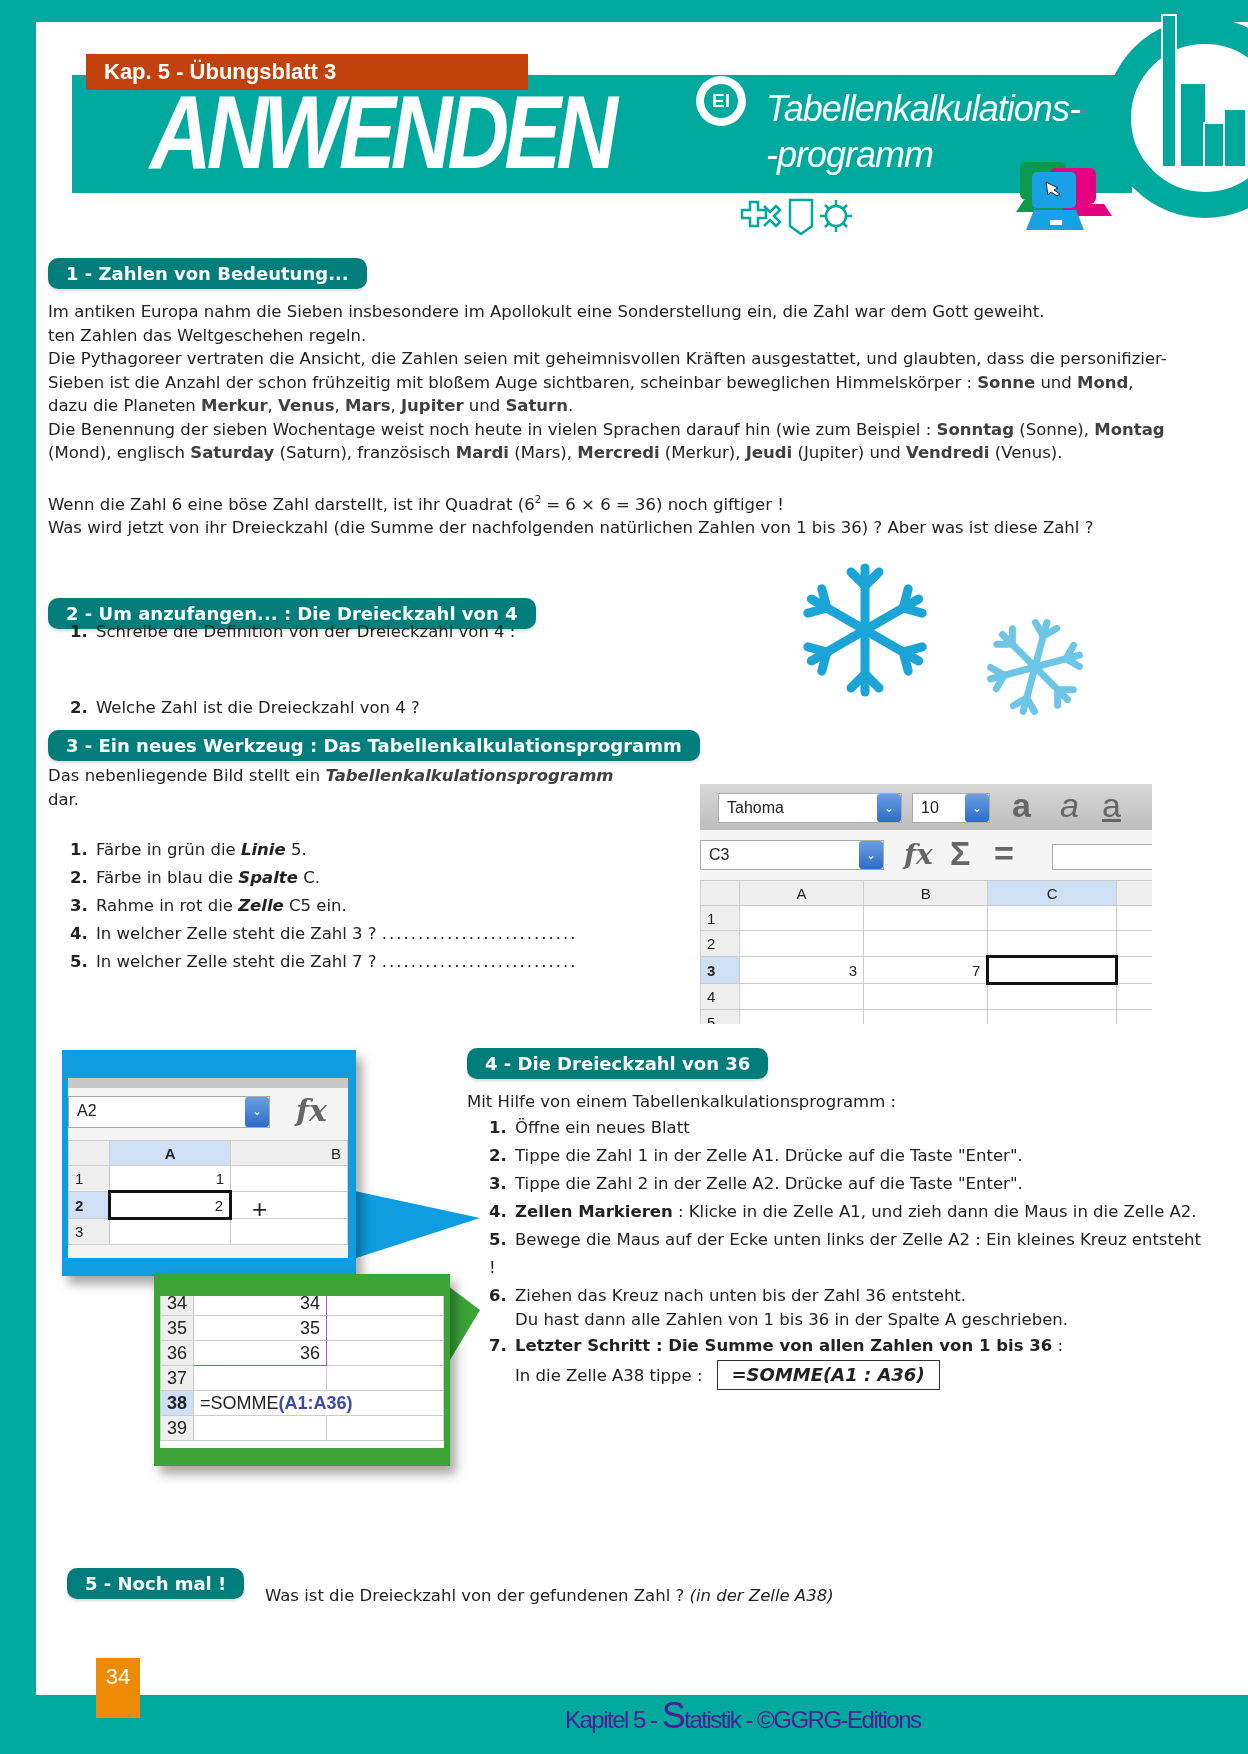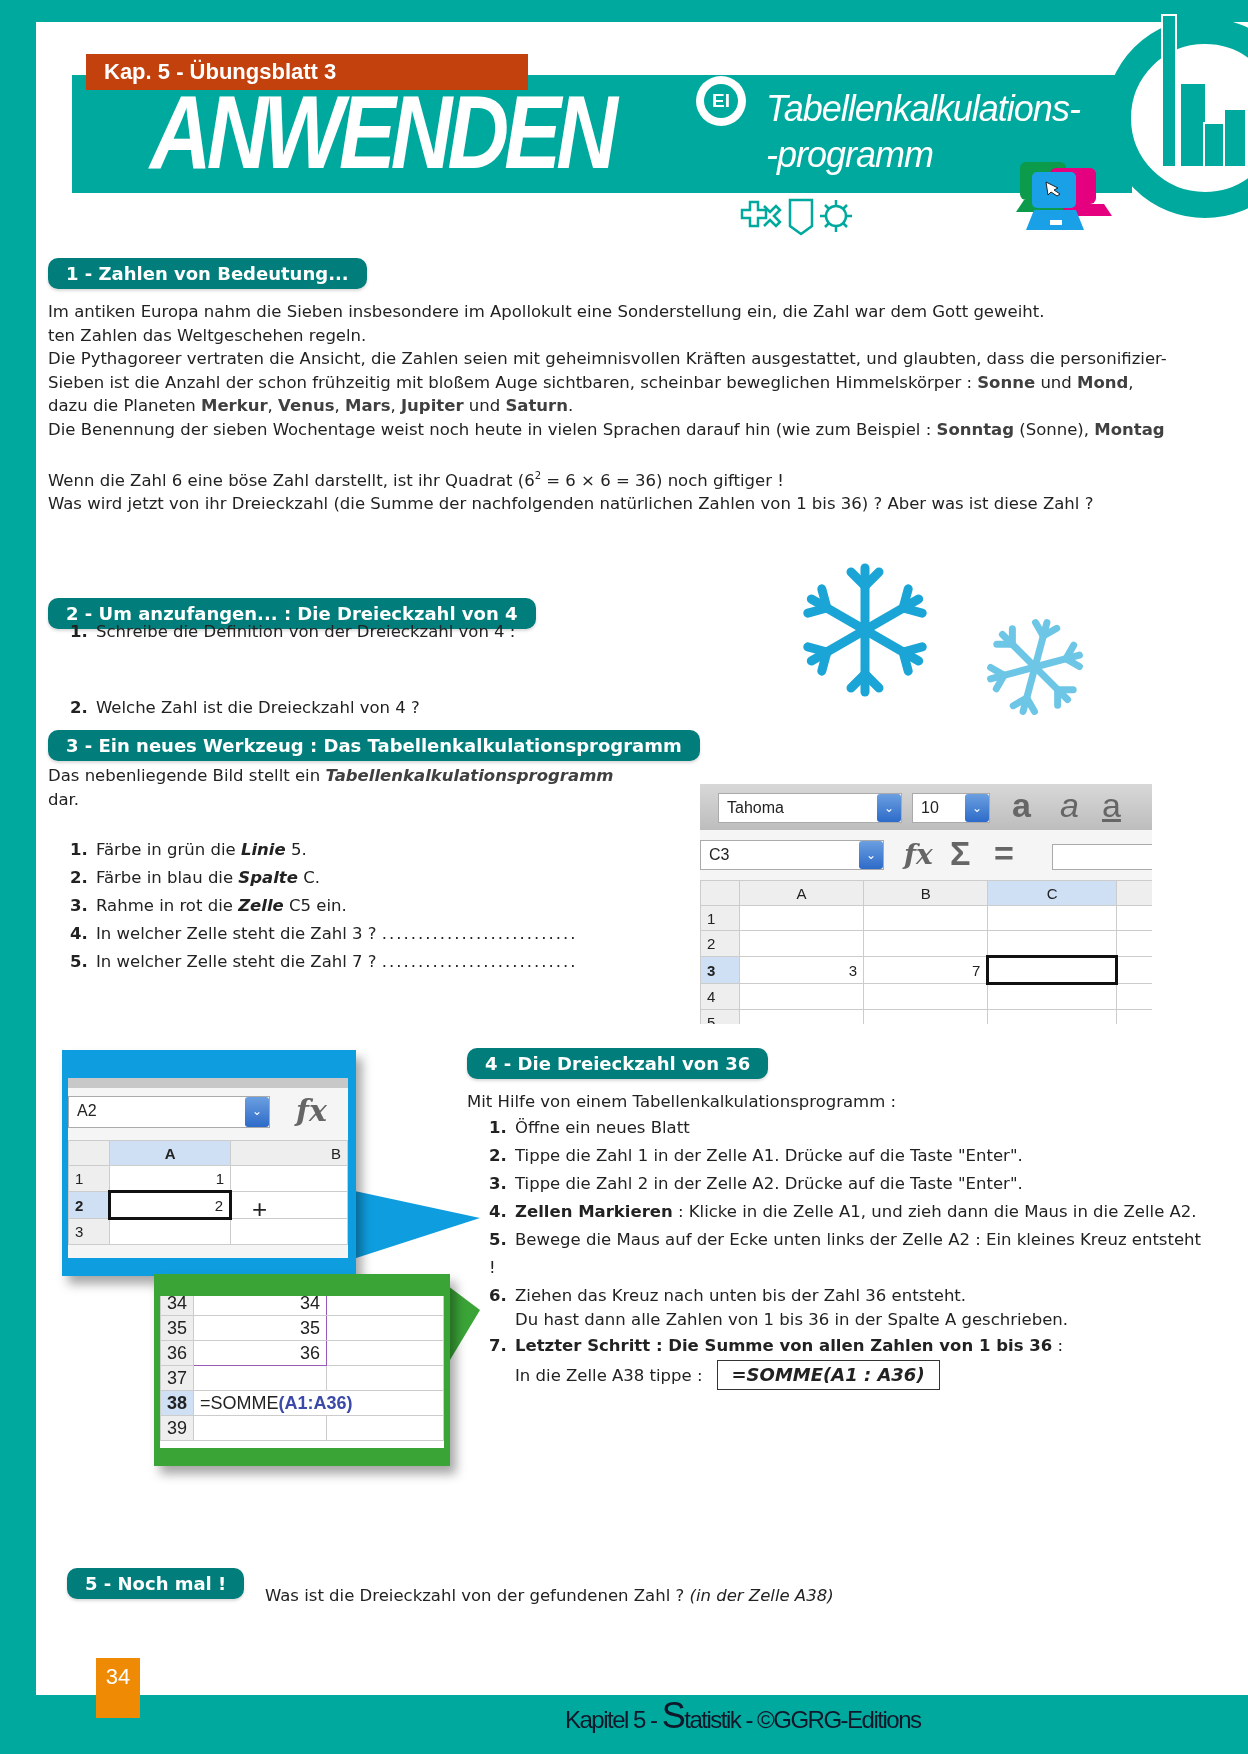--- a/index.html
+++ b/index.html
@@ -32,21 +32,21 @@
   .fmt { position:absolute; color:#666; font-weight:bold; font-size:34px; line-height:34px; }
   .grid { position:absolute; border-collapse:collapse; background:#fff; font-size:15px; }
   .grid td, .grid th { border:1px solid #ccc; padding:0 6px; height:24px; }
   .grid th { background:#eee; font-weight:normal; text-align:center; }
   .grid td.rn { background:#eee; text-align:left; width:20px; }
   .grid td.num { text-align:right; }
   
   .callout-blue { position:absolute; left:62px; top:1050px; width:294px; height:226px; background:#0e9ee0; box-shadow:6px 8px 10px rgba(0,0,0,0.35); }
   .callout-green { position:absolute; left:154px; top:1274px; width:296px; height:192px; background:#3ba437; box-shadow:6px 8px 10px rgba(0,0,0,0.35); }
   .formula-box { display:inline-block; border:1.5px solid #333; padding:0 14px; font-weight:bold; font-style:italic; font-size:18px; line-height:28px; margin-left:14px; }
-  .footer-text { position:absolute; left:565px; top:1696px; color:#0f172a; font-family:"Liberation Sans", sans-serif; font-size:24px; letter-spacing:-1.5px; line-height:40px; }
+  .footer-text { position:absolute; left:565px; top:1696px; color:#4c1d95; font-family:"Liberation Sans", sans-serif; font-size:24px; letter-spacing:-1.5px; line-height:40px; }
   .footer-text .big { font-size:36px; }
   .pagenum { position:absolute; left:96px; top:1658px; width:44px; height:60px; background:#ef8a04; color:#fff; font-family:"Liberation Sans", sans-serif; font-size:22px; text-align:center; line-height:38px; }
   sup { font-size:10px; }
 </style>
 </head>
 <body>
 
 <div class="page"></div>
 
 <div class="hdr-band"></div>
@@ -90,20 +90,21 @@
 </div>
 
 <div class="sec-h" style="left:48px;top:258px;">1 -   Zahlen von Bedeutung...</div>
 <div class="para" style="left:48px;top:300px;width:1140px;">
   <div>Im antiken Europa nahm die Sieben insbesondere im Apollokult eine Sonderstellung ein, die Zahl war dem Gott geweiht.</div>
   <div>ten Zahlen das Weltgeschehen regeln.</div>
   <div>Die Pythagoreer vertraten die Ansicht, die Zahlen seien mit geheimnisvollen Kräften ausgestattet, und glaubten, dass die personifizier-</div>
   <div><span>Sieben ist die Anzahl der schon frühzeitig mit bloßem Auge sichtbaren, scheinbar beweglichen Himmelskörper : </span><b>Sonne</b><span> und </span><b>Mond</b><span>,</span></div>
   <div><span>dazu die Planeten </span><b>Merkur</b>, <b>Venus</b>, <b>Mars</b>, <b>Jupiter</b> und <b>Saturn</b>.</div>
   <div><span>Die Benennung der sieben Wochentage weist noch heute in vielen Sprachen darauf hin (wie zum Beispiel : </span><b>Sonntag</b><span> (Sonne), </span><b>Montag</b></div>
+  <div><span>(Mond), englisch </span><b>Saturday</b><span> (Saturn), französisch </span><b>Mardi</b><span> (Mars), </span><b>Mercredi</b><span> (Merkur), </span><b>Jeudi</b><span> (Jupiter) und </span><b>Vendredi</b><span> (Venus).</span></div>
   <div style="height:23px;"></div>
   <div><span>Wenn die Zahl 6 eine böse Zahl darstellt, ist ihr Quadrat (6</span><sup>2</sup><span> = 6 × 6 = 36) noch giftiger !</span></div>
   <div>Was wird jetzt von ihr Dreieckzahl (die Summe der nachfolgenden natürlichen Zahlen von 1 bis 36) ? Aber was ist diese Zahl ?</div>
 </div>
 
 <div class="sec-h" style="left:48px;top:598px;">2 -   Um anzufangen... : Die Dreieckzahl von 4</div>
 <div class="ol" style="left:70px;top:618px;">
   <div class="li"><b class="num">1.</b><span>Schreibe die Definition von der Dreieckzahl von 4 :</span></div>
 </div>
 <div class="ol" style="left:70px;top:694px;">

